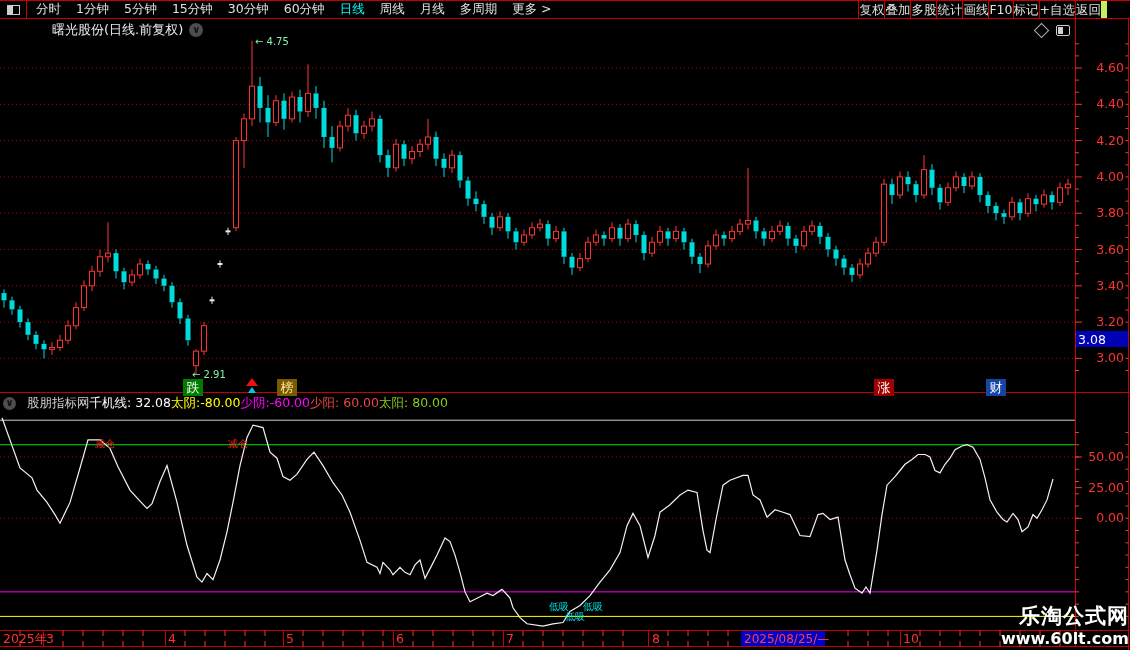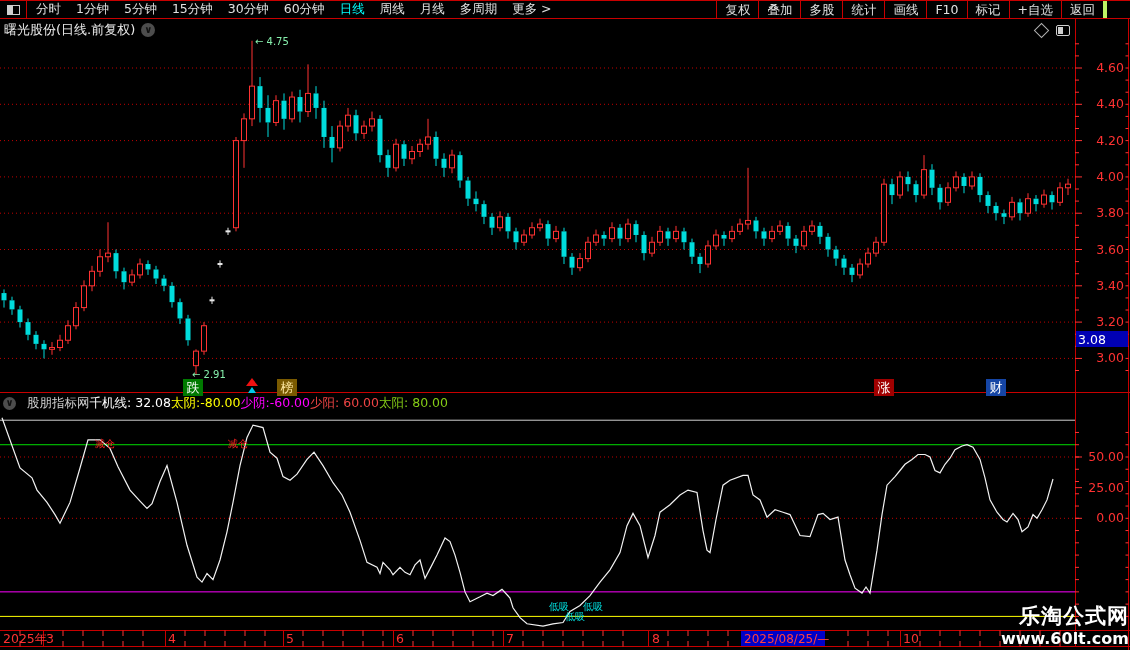--- a/index.html
+++ b/index.html
@@ -11,26 +11,26 @@
   .toolbar{position:absolute;left:0;top:0;width:1130px;height:19px;box-sizing:border-box;
            background:#000;border-top:1px solid #c80000;border-bottom:1px solid #c80000;
            display:flex;align-items:center;z-index:10;}
   .tb-iconbox{width:26px;height:100%;border-right:1px solid #c80000;display:flex;align-items:center;justify-content:center;flex:0 0 auto;}
   .split-icon{width:13px;height:10px;border:1px solid #cfcfcf;position:relative;box-sizing:border-box;}
   .split-icon::before{content:"";position:absolute;left:0;top:0;width:5px;height:100%;background:#cfcfcf;}
   .menu-left{display:flex;gap:15px;margin-left:9px;}
   .mi{font-size:12.5px;color:#e0e0e0;white-space:nowrap;cursor:default;}
   .mi.active{color:#00ffff;}
   .menu-right{position:absolute;right:23px;top:0;height:17px;display:flex;align-items:center;}
-  .mr{font-size:12.5px;color:#e0e0e0;padding:0 8px;border-left:1px solid #c80000;height:17px;line-height:17px;white-space:nowrap;}
-  .mr.last{border-right:4px solid #bef264;}
+  .mr{font-size:12.5px;color:#e0e0e0;padding:0 0;border-left:1px solid #c80000;height:17px;line-height:17px;white-space:nowrap;}
+  .mr.last{border-right:6px solid #bef264;}
 
   
   .title-row{position:absolute;left:4px;top:21px;display:flex;align-items:center;gap:6px;z-index:6;}
-  .title-text{font-size:13px;color:#eaeaea;white-space:nowrap;}
+  .title-text{font-size:13px;color:#eaeaea;white-space:nowrap;margin-left:48px;}
   .chev{width:14px;height:14px;border-radius:50%;background:#4d4d4d;color:#111;
         font-size:10px;line-height:13px;text-align:center;font-weight:bold;}
   .hdr-icons{position:absolute;right:60px;top:25px;display:flex;gap:9px;align-items:center;z-index:6;}
   .diamond{width:9px;height:9px;border:1px solid #b0b0b0;transform:rotate(45deg);}
   .split2{width:14px;height:11px;border:1px solid #cfcfcf;border-radius:2px;position:relative;box-sizing:border-box;}
   .split2::before{content:"";position:absolute;left:1px;top:1px;width:5px;height:7px;background:#cfcfcf;}
 
   
   .ind-header{position:absolute;left:3px;top:395px;height:17px;display:flex;align-items:center;gap:11px;z-index:6;}
   .ind-header .seg{font-size:12.5px;white-space:nowrap;}

